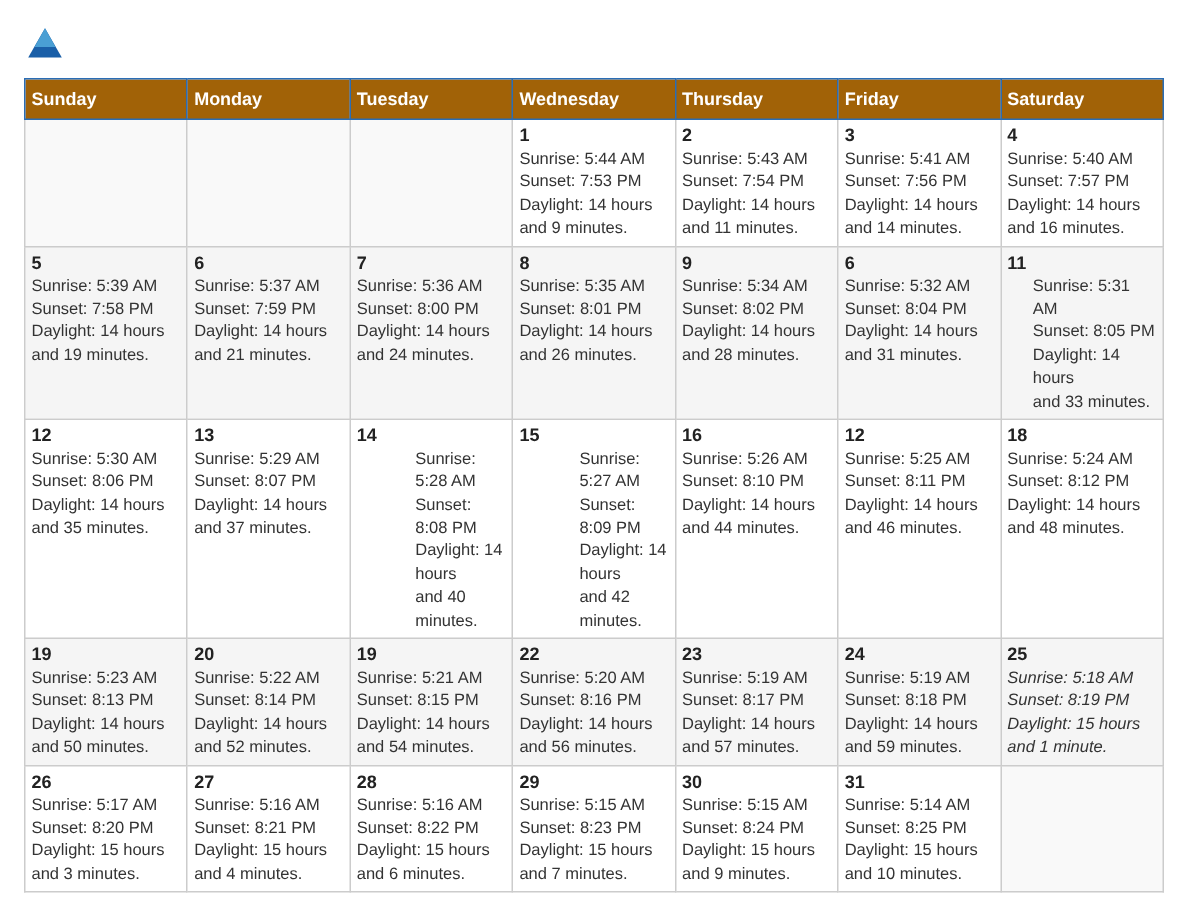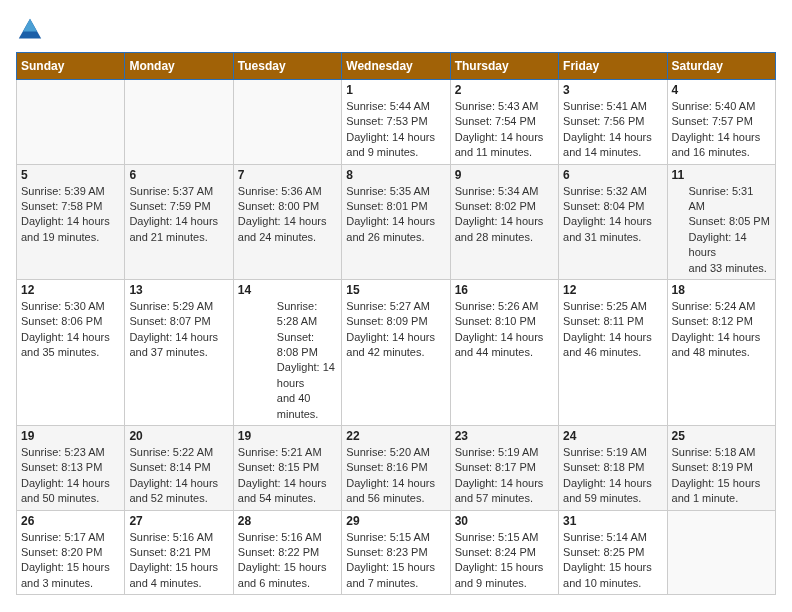--- a/index.html
+++ b/index.html
@@ -221,21 +221,21 @@
         </td>
         <td>
           <span class="day-number">14</span>
           <div class="day-info" style="white-space: pre-line; margin-left: 39px;">Sunrise: 5:28 AM
 Sunset: 8:08 PM
 Daylight: 14 hours
 and 40 minutes.</div>
         </td>
         <td>
           <span class="day-number">15</span>
-          <div class="day-info" style="white-space: pre-line;">Sunrise: 5:27 AM
+          <div class="day-info" style="white-space: pre-line; margin-left: 40px;">Sunrise: 5:27 AM
 Sunset: 8:09 PM
 Daylight: 14 hours
 and 42 minutes.</div>
         </td>
         <td>
           <span class="day-number">16</span>
           <div class="day-info" style="white-space: pre-line;">Sunrise: 5:26 AM
 Sunset: 8:10 PM
 Daylight: 14 hours
 and 44 minutes.</div>
@@ -293,21 +293,21 @@
         </td>
         <td>
           <span class="day-number">24</span>
           <div class="day-info" style="white-space: pre-line;">Sunrise: 5:19 AM
 Sunset: 8:18 PM
 Daylight: 14 hours
 and 59 minutes.</div>
         </td>
         <td>
           <span class="day-number">25</span>
-          <div class="day-info" style="white-space: pre-line;">Sunrise: 5:18 AM
+          <div class="day-info" style="white-space: pre-line; font-style: italic;">Sunrise: 5:18 AM
 Sunset: 8:19 PM
 Daylight: 15 hours
 and 1 minute.</div>
         </td>
       </tr>
       <tr>
         <td>
           <span class="day-number">26</span>
           <div class="day-info" style="white-space: pre-line;">Sunrise: 5:17 AM
 Sunset: 8:20 PM

